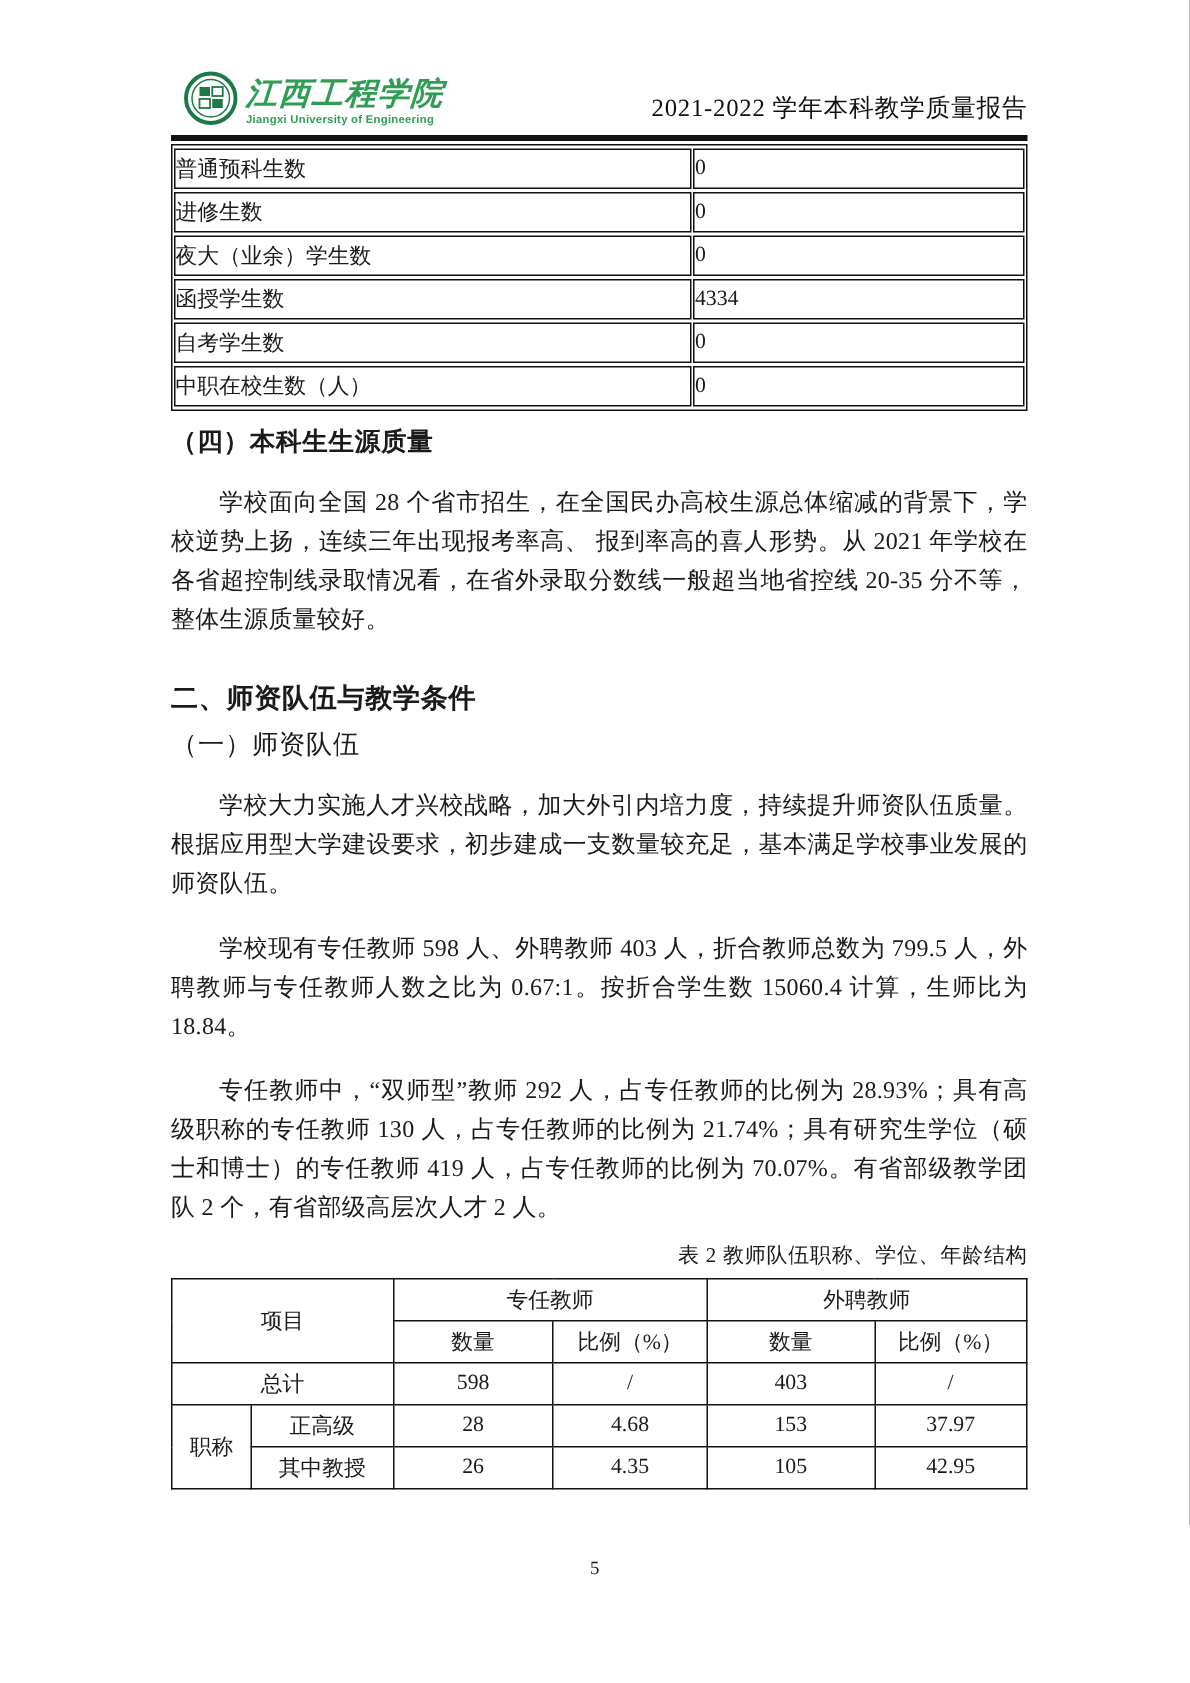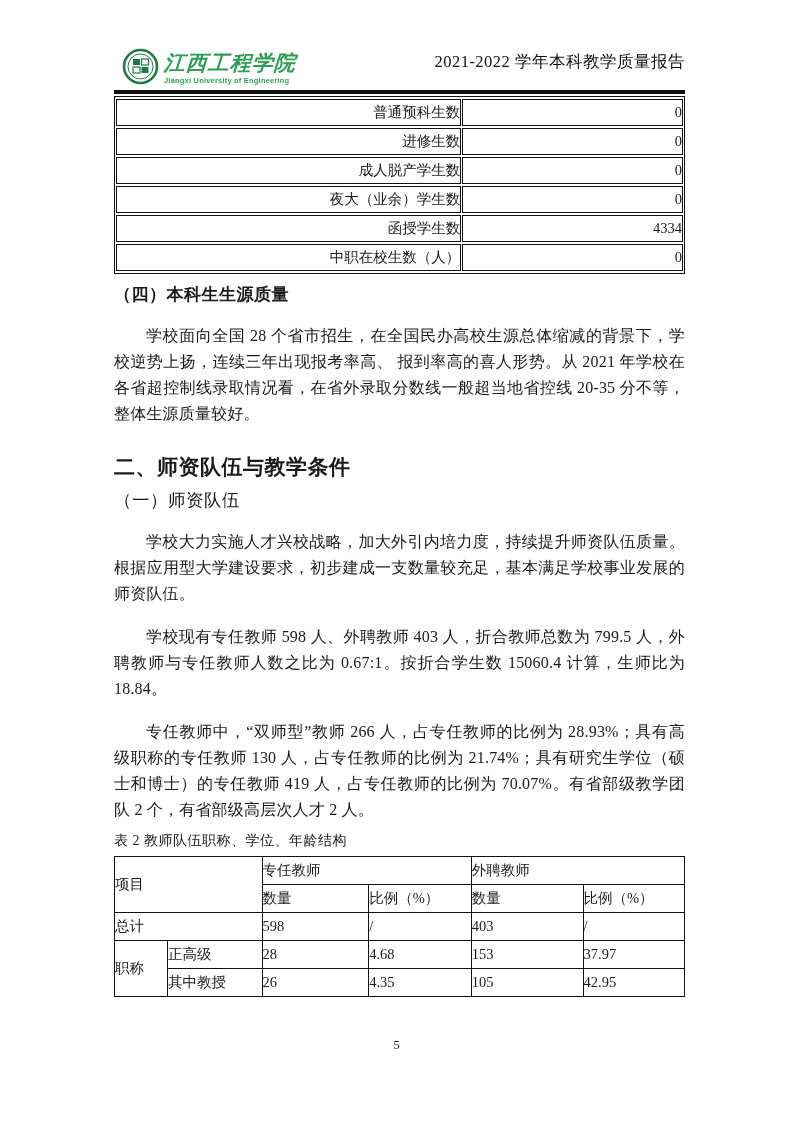--- a/index.html
+++ b/index.html
@@ -42,21 +42,21 @@
   .logo-en {
     font-family: "Liberation Sans", "DejaVu Sans", sans-serif;
     font-size: 7.5px;
     font-weight: bold;
     margin-top: 3px;
     letter-spacing: 0.2px;
   }
   .report-title {
     font-size: 16.5px;
     letter-spacing: 0.5px;
-    padding-bottom: 16px;
+    padding-bottom: 6px;
     color: #111;
   }
   .double-rule {
     height: 2px;
     border-top: 2px solid #111;
     border-bottom: 2px solid #111;
     margin-top: 1px;
   }
 
   
@@ -64,21 +64,21 @@
     width: 100%;
     border-collapse: separate;
     border-spacing: 1px 2px;
     border: 1px solid #111;
     margin-top: 2px;
     table-layout: fixed;
   }
   table.t1 td {
     border: 1px solid #111;
     height: 27px;
-    text-align: right;
+    text-align: left;
     vertical-align: middle;
     font-size: 14.5px;
   }
   table.t1 col.c1 { width: 61%; }
   table.t1 col.c2 { width: 39%; }
 
   
   .h-sub {
     font-family: "Liberation Sans", "DejaVu Sans", sans-serif;
     font-weight: bold;
@@ -90,48 +90,48 @@
     font-size: 16px;
     line-height: 26px;
     text-align: justify;
     text-indent: 2em;
     margin-top: 17px;
     letter-spacing: 0.2px;
   }
   .h-major {
     font-family: "Liberation Sans", "DejaVu Sans", sans-serif;
     font-weight: bold;
-    font-size: 21px;
+    font-size: 18px;
     margin-top: 26px;
     letter-spacing: 0.5px;
   }
   .h-minor {
     font-family: "Liberation Sans", "DejaVu Sans", sans-serif;
     font-weight: normal;
     font-size: 17.5px;
     margin-top: 7px;
     letter-spacing: 0.5px;
   }
 
   
   .t2-caption {
-    text-align: left;
+    text-align: right;
     font-size: 14px;
     margin-top: 9px;
     letter-spacing: 0.5px;
   }
   table.t2 {
     width: 100%;
     border-collapse: collapse;
     margin-top: 6px;
     table-layout: fixed;
   }
   table.t2 td {
     border: 1.5px solid #111;
-    text-align: left;
+    text-align: center;
     vertical-align: middle;
     font-size: 14.5px;
     height: 28px;
   }
   table.t2 col.ca { width: 9.3%; }
   table.t2 col.cb { width: 16.6%; }
   table.t2 col.cc { width: 18.7%; }
   table.t2 col.cd { width: 18.0%; }
   table.t2 col.ce { width: 19.6%; }
   table.t2 col.cf { width: 17.8%; }
@@ -182,46 +182,46 @@
       <tbody>
           <tr>
         <td>普通预科生数</td>
         <td>0</td>
       </tr>
       <tr>
         <td>进修生数</td>
         <td>0</td>
       </tr>
       <tr>
-        <td>成人脱产学生数</td>
-        <td>0</td>
-      </tr>
-      <tr>
         <td>夜大（业余）学生数</td>
         <td>0</td>
       </tr>
       <tr>
         <td>函授学生数</td>
         <td>4334</td>
+      </tr>
+      <tr>
+        <td>自考学生数</td>
+        <td>0</td>
       </tr>
       <tr>
         <td>中职在校生数（人）</td>
         <td>0</td>
       </tr>
     </tbody>
       </table>
 
     <div class="h-sub">（四）本科生生源质量</div>
     <p class="para">学校面向全国 28 个省市招生，在全国民办高校生源总体缩减的背景下，学校逆势上扬，连续三年出现报考率高、 报到率高的喜人形势。从 2021 年学校在各省超控制线录取情况看，在省外录取分数线一般超当地省控线 20-35 分不等，整体生源质量较好。</p>
 
     <div class="h-major">二、师资队伍与教学条件</div>
     <div class="h-minor">（一）师资队伍</div>
     <p class="para">学校大力实施人才兴校战略，加大外引内培力度，持续提升师资队伍质量。根据应用型大学建设要求，初步建成一支数量较充足，基本满足学校事业发展的师资队伍。</p>
     <p class="para">学校现有专任教师 598 人、外聘教师 403 人，折合教师总数为 799.5 人，外聘教师与专任教师人数之比为 0.67:1。按折合学生数 15060.4 计算，生师比为 18.84。</p>
-    <p class="para">专任教师中，“双师型”教师 266 人，占专任教师的比例为 28.93%；具有高级职称的专任教师 130 人，占专任教师的比例为 21.74%；具有研究生学位（硕士和博士）的专任教师 419 人，占专任教师的比例为 70.07%。有省部级教学团队 2 个，有省部级高层次人才 2 人。</p>
+    <p class="para">专任教师中，“双师型”教师 292 人，占专任教师的比例为 28.93%；具有高级职称的专任教师 130 人，占专任教师的比例为 21.74%；具有研究生学位（硕士和博士）的专任教师 419 人，占专任教师的比例为 70.07%。有省部级教学团队 2 个，有省部级高层次人才 2 人。</p>
 
     <div class="t2-caption">表 2 教师队伍职称、学位、年龄结构</div>
     <table class="t2">
       <colgroup>
         <col class="ca">
           <col class="cb">
           <col class="cc">
         <col class="cd">
           <col class="ce">
           <col class="cf">

